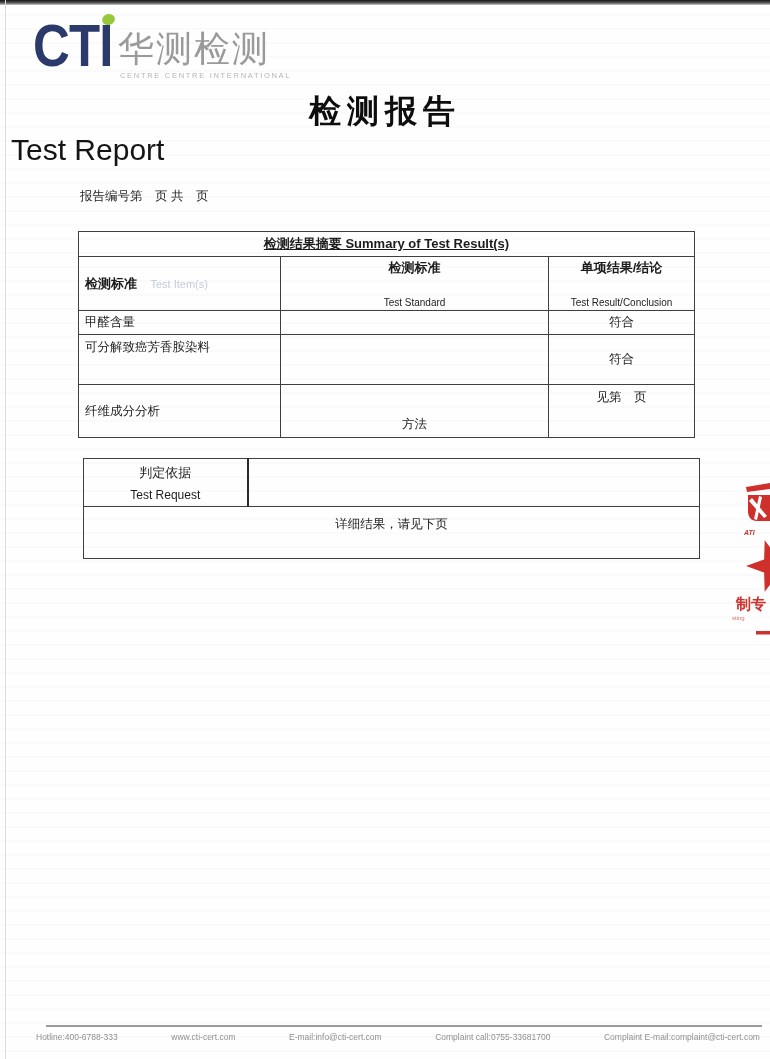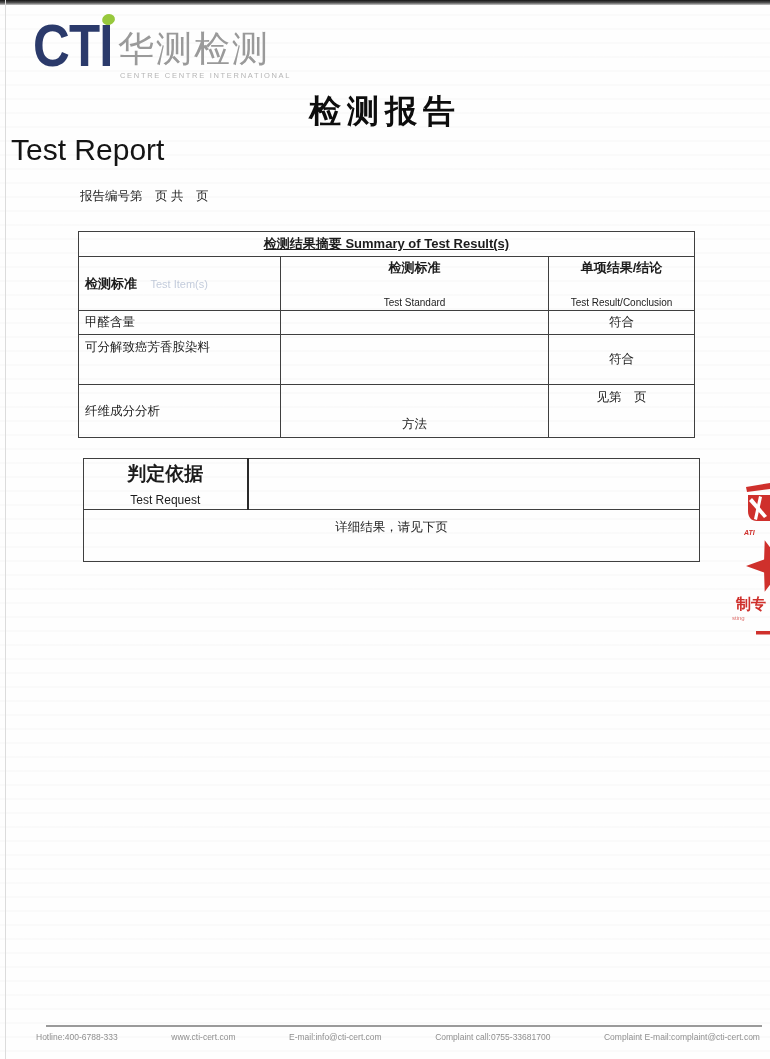--- a/index.html
+++ b/index.html
@@ -53,21 +53,21 @@
   .row-h1{height:24px;}
   .row-h2{height:50px;}
   .row-h3{height:53px;}
   .va-top{vertical-align:top;padding-top:4px;}
   .va-bottom{vertical-align:bottom;padding-bottom:4px;}
 
   .tbl-request{position:absolute;left:83px;top:458px;width:616px;}
   .req-row1{height:48px;}
   .req-row2{height:52px;}
   .req-label{text-align:center;border-right:2px solid #2a2a2a;}
-  .req-label-zh{font-weight:bold;font-size:19px;text-align:center;}
+  .req-label-zh{font-weight:normal;font-size:13px;text-align:center;}
   .req-label-en{font-size:12px;margin-top:6px;}
   .req-note{text-align:center;vertical-align:top;padding-top:9px;font-size:12.5px;}
 
   
   .stamp{position:absolute;right:0;top:478px;width:52px;height:164px;}
 
   
   .footer-line{position:absolute;left:46px;top:1025px;width:716px;height:2px;background:#9a9a9a;}
   .footer-row{position:absolute;left:36px;top:1032px;width:724px;display:flex;
     justify-content:space-between;font-size:8.5px;color:#8f8f8f;white-space:nowrap;gap:36px;}

